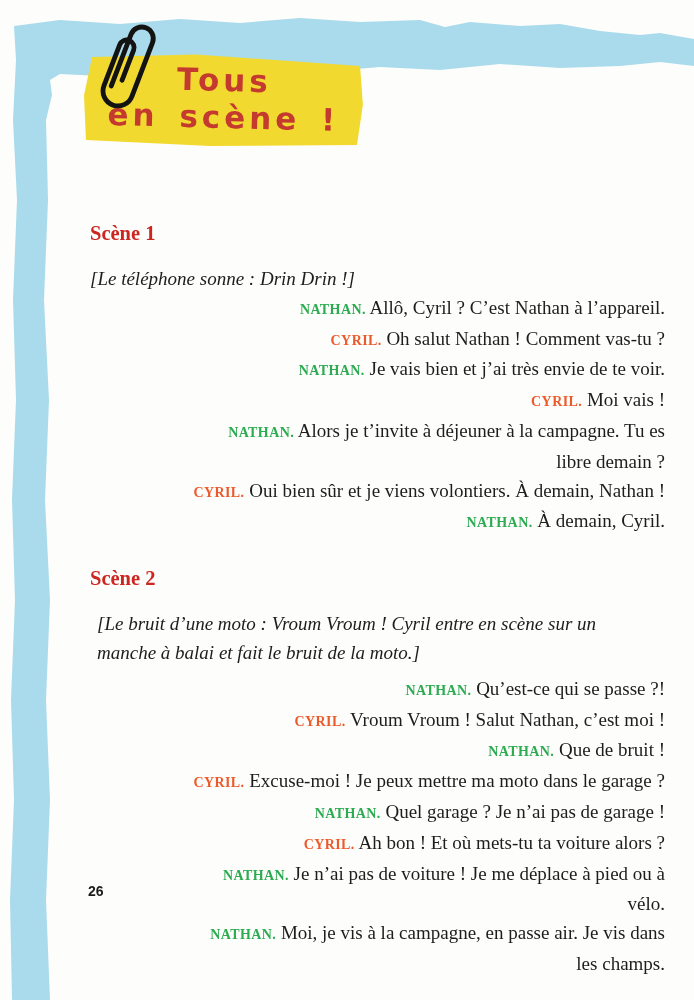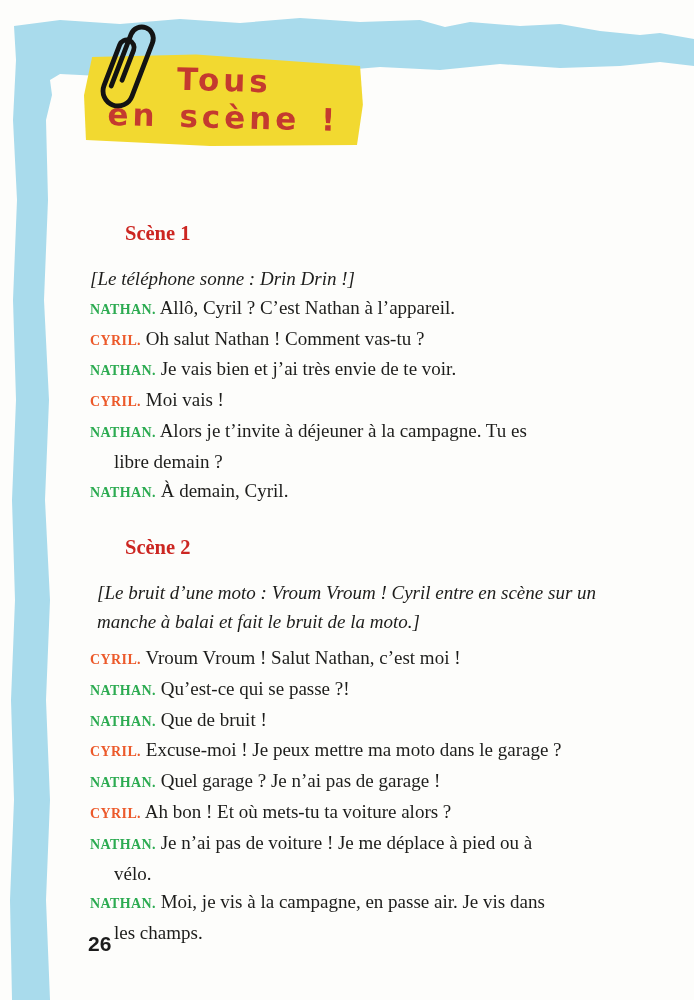--- a/index.html
+++ b/index.html
@@ -25,32 +25,32 @@
     letter-spacing:4px;word-spacing:6px;
   }
   .paperclip{position:absolute;left:98px;top:20px;width:64px;height:92px;transform:rotate(21deg);}
 
   
   .script{position:absolute;left:90px;top:202px;width:575px;
     font-size:19px;line-height:28.8px;color:var(--text,#1d1d1b);}
   .scene + .scene{margin-top:26px;}
   .scene-heading{
     color:var(--heading_red,#cc2026);
-    font-weight:bold;font-size:20.5px;line-height:29px;margin-left:35px;
+    font-weight:bold;font-size:20.5px;line-height:29px;
   }
   .stage-direction{font-style:italic;white-space:pre-wrap;}
-  .dialogue-line{padding-left:24px;text-indent:-24px;white-space:pre-wrap;}
+  .dialogue-line{padding-left:24px;text-indent:-24px;white-space:pre-wrap;text-align:right;}
   .speaker{
     font-weight:bold;text-transform:uppercase;
     font-size:14px;letter-spacing:0.4px;
   }
   .page-number{
-    position:absolute;left:88px;top:932px;
+    position:absolute;left:88px;top:883px;
     font-family:"Liberation Sans","DejaVu Sans",sans-serif;
-    font-weight:bold;font-size:21px;color:#1b1b1b;
+    font-weight:bold;font-size:14px;color:#1b1b1b;
   }
 </style>
 </head>
 <body>
 
 <svg class="torn-border" viewBox="0 0 694 1000" xmlns="http://www.w3.org/2000/svg">
   <path style="fill:var(--border_blue,#a9dbec)" d="
     M 14 26 L 60 20 L 120 24 L 180 19 L 240 23 L 300 18 L 360 22 L 420 20 L 445 27
     L 470 22 L 520 26 L 560 24 L 600 31 L 640 35 L 660 33 L 694 39
     L 694 66 L 660 62 L 620 66 L 560 68 L 500 64 L 440 70 L 380 67 L 320 72
@@ -80,33 +80,34 @@
 
   <div class="dialogue-line"><span class="speaker" style="color: rgb(236, 90, 43);">Cyril.</span> <span class="line-text">Oh salut Nathan ! Comment vas-tu ?</span></div>
 
   <div class="dialogue-line"><span class="speaker" style="color: rgb(44, 171, 81);">Nathan.</span> <span class="line-text">Je vais bien et j’ai très envie de te voir.</span></div>
 
   <div class="dialogue-line"><span class="speaker" style="color: rgb(236, 90, 43);">Cyril.</span> <span class="line-text">Moi vais !</span></div>
 
   <div class="dialogue-line"><span class="speaker" style="color: rgb(44, 171, 81);">Nathan.</span> <span class="line-text">Alors je t’invite à déjeuner à la campagne. Tu es
 libre demain ?</span></div>
 
+  <div class="dialogue-line"><span class="speaker" style="color: rgb(236, 90, 43);">Cyril.</span> <span class="line-text">Oui bien sûr et je viens volontiers. À demain, Nathan !</span></div>
 
   <div class="dialogue-line"><span class="speaker" style="color: rgb(44, 171, 81);">Nathan.</span> <span class="line-text">À demain, Cyril.</span></div>
 </div>
   </section>
 
   <section class="scene">
     <h2 class="scene-heading">Scène 2</h2>
     <p class="stage-direction" style="margin:7px">[Le bruit d’une moto : Vroum Vroum ! Cyril entre en scène sur un
 manche à balai et fait le bruit de la moto.]</p>
     <div class="lines">
+  <div class="dialogue-line"><span class="speaker" style="color: rgb(44, 171, 81);">Nathan.</span> <span class="line-text">Qu’est-ce qui se passe ?!</span></div>
+
   <div class="dialogue-line"><span class="speaker" style="color: rgb(236, 90, 43);">Cyril.</span> <span class="line-text">Vroum Vroum ! Salut Nathan, c’est moi !</span></div>
-
-  <div class="dialogue-line"><span class="speaker" style="color: rgb(44, 171, 81);">Nathan.</span> <span class="line-text">Qu’est-ce qui se passe ?!</span></div>
 
   <div class="dialogue-line"><span class="speaker" style="color: rgb(44, 171, 81);">Nathan.</span> <span class="line-text">Que de bruit !</span></div>
 
   <div class="dialogue-line"><span class="speaker" style="color: rgb(236, 90, 43);">Cyril.</span> <span class="line-text">Excuse-moi ! Je peux mettre ma moto dans le garage ?</span></div>
 
   <div class="dialogue-line"><span class="speaker" style="color: rgb(44, 171, 81);">Nathan.</span> <span class="line-text">Quel garage ? Je n’ai pas de garage !</span></div>
 
   <div class="dialogue-line"><span class="speaker" style="color: rgb(236, 90, 43);">Cyril.</span> <span class="line-text">Ah bon ! Et où mets-tu ta voiture alors ?</span></div>
 
   <div class="dialogue-line"><span class="speaker" style="color: rgb(44, 171, 81);">Nathan.</span> <span class="line-text">Je n’ai pas de voiture ! Je me déplace à pied ou à

